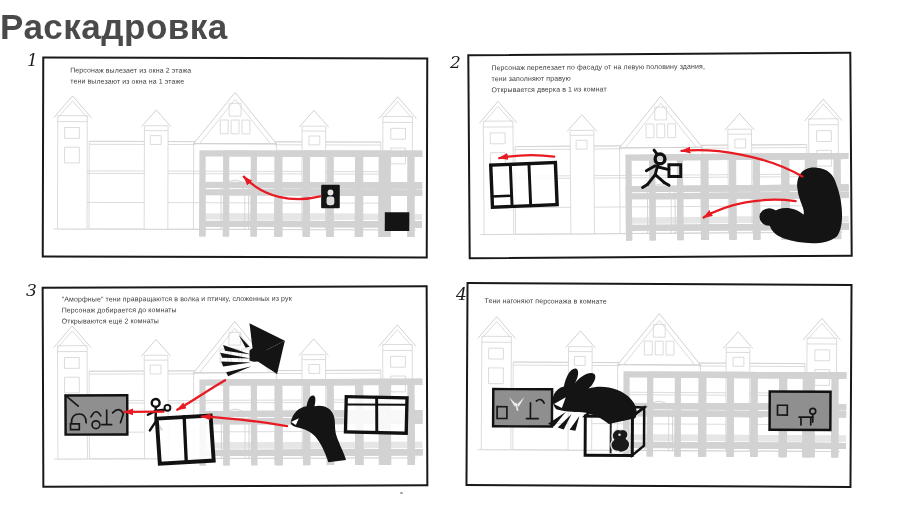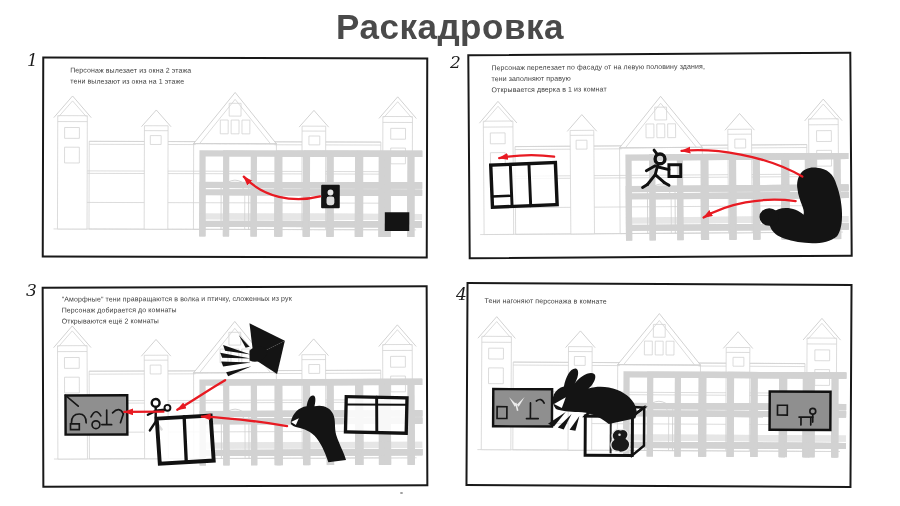--- a/index.html
+++ b/index.html
@@ -1,21 +1,21 @@
 <!DOCTYPE html>
 <html style="--accent-red: #e81a22; --ink: #191919; --sketch: #d2d2d2; --room-gray: #8f8f8f; --title-gray: #4a4a4a;"><head>
 <meta charset="utf-8">
 <style>
   html,body{margin:0;padding:0;}
   body{
     width:900px;height:506px;position:relative;background:#ffffff;
     font-family:"Liberation Sans", sans-serif;overflow:hidden;
   }
   .title{
-    position:absolute;top:7px;left:0;width:100%;text-align:center;
+    position:absolute;top:7px;left:0;width:100%;
     font-size:35px;font-weight:700;color:var(--title-gray,#4a4a4a);letter-spacing:.5px;
   }
   .panel{
     position:absolute;border:2.6px solid var(--ink,#191919);background:#fff;box-sizing:border-box;
   }
   .panel .scene{position:absolute;left:0;top:0;width:100%;height:100%;}
   .caption{
     position:absolute;z-index:3;font-size:7px;color:#3d3d3d;line-height:1.55;letter-spacing:.1px;
   }
   .caption span{display:block;white-space:nowrap;}

